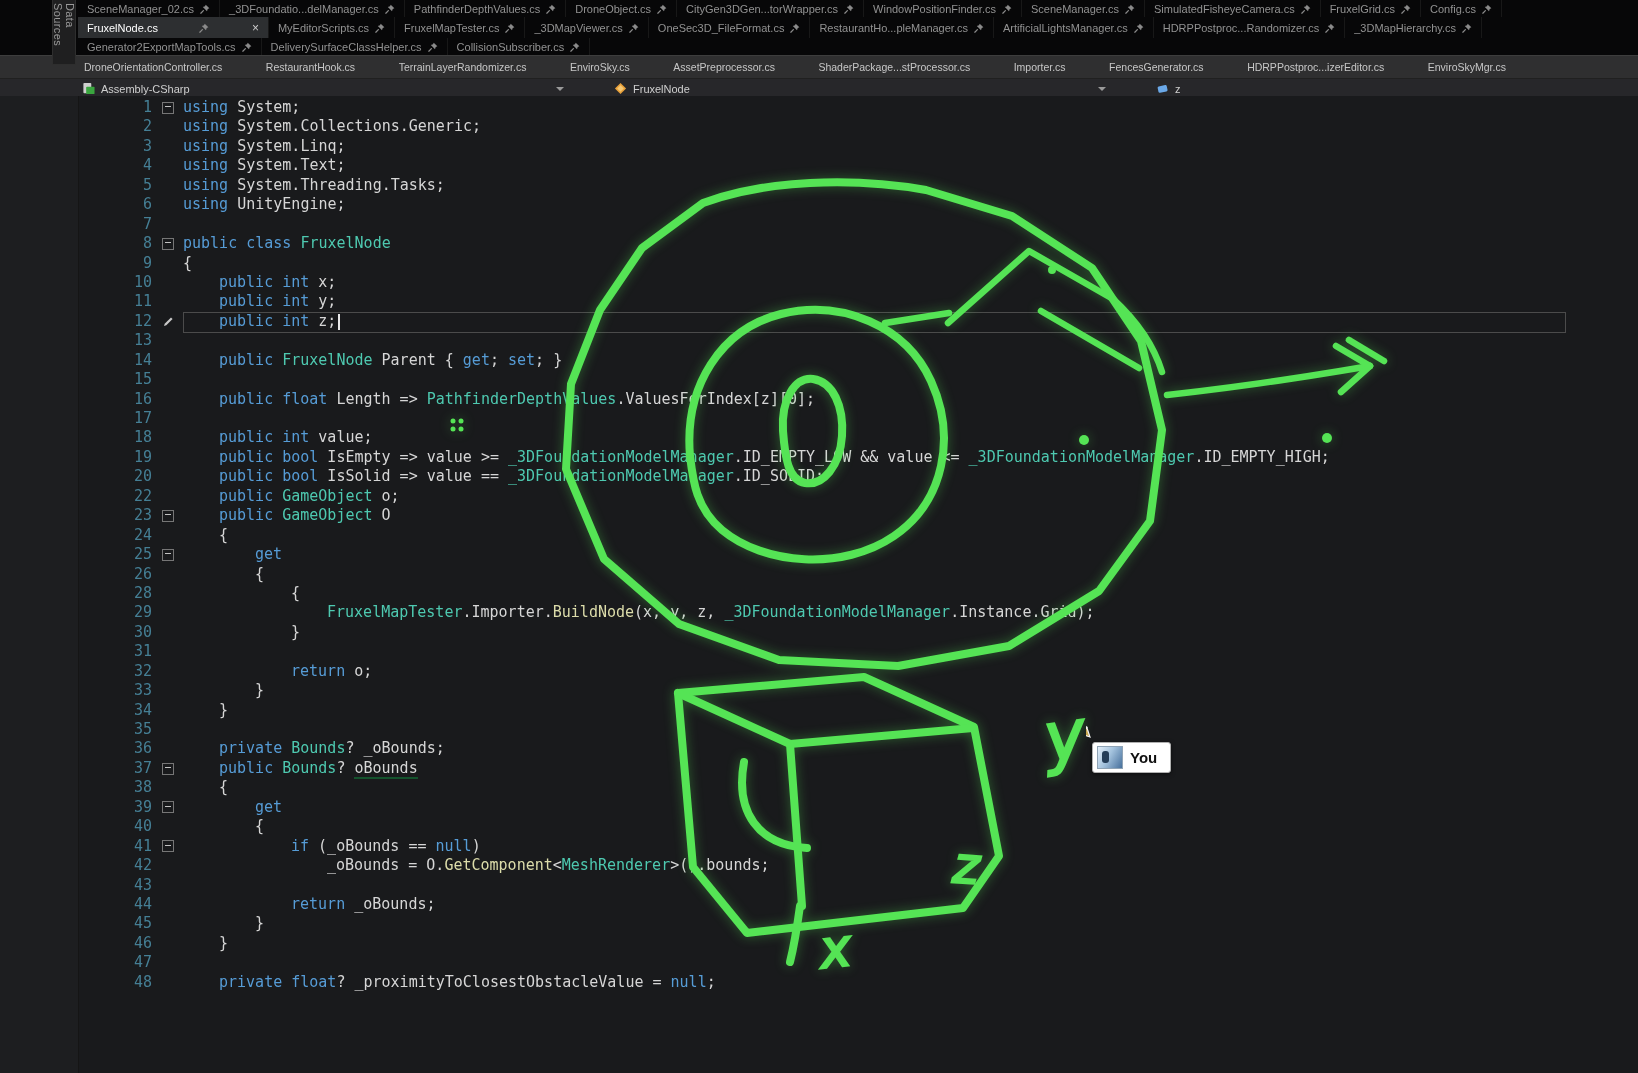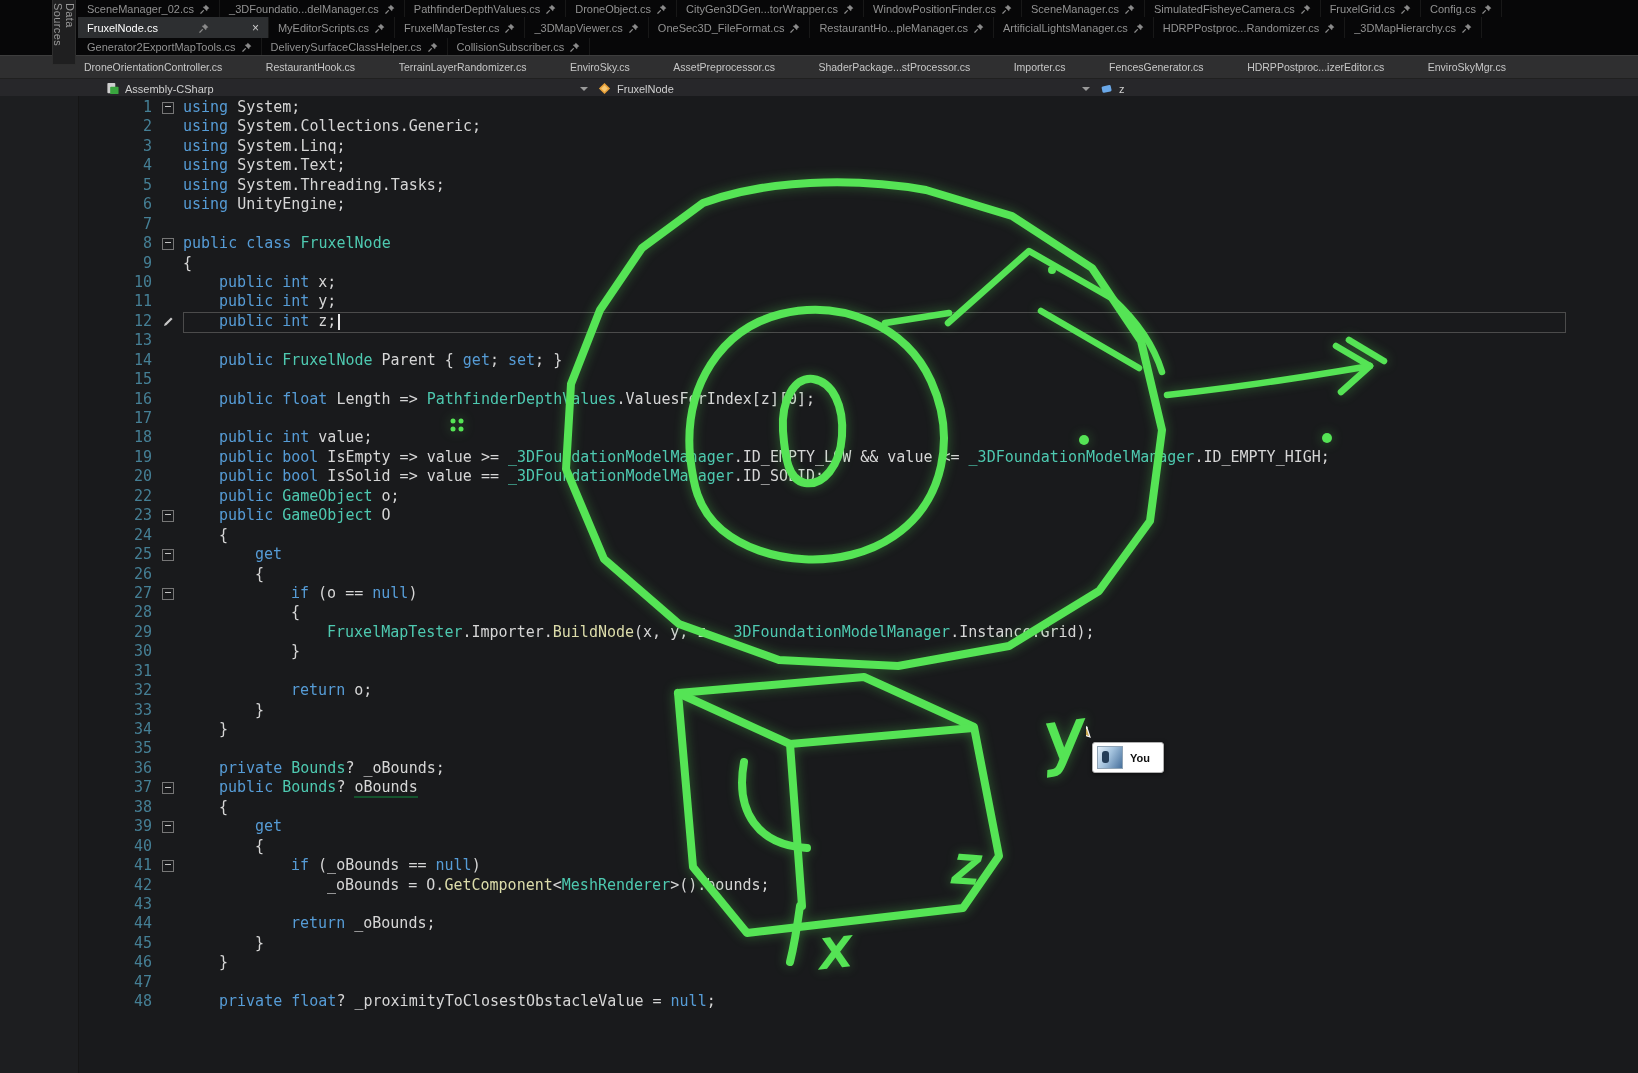--- a/index.html
+++ b/index.html
@@ -15,21 +15,21 @@
   .tab .pin{color:#8a8a8a;flex:none}
   .tab.active{background:#2d2f31;color:#ffffff;gap:41px;}
   .tab .close{color:#cccccc;font-size:12px;margin-left:2px;}
 
   .toolrow{height:22px;background:#2f2f30;border-top:1px solid #3d3d3d;border-bottom:1px solid #202020;
            display:flex;align-items:center;justify-content:space-between;
            padding:0 132px 0 84px;color:#c7c7c7;font-size:10.5px;overflow:hidden;}
   .ttab{white-space:nowrap;cursor:pointer;}
 
   .navbar{height:19px;background:#27272a;border-bottom:1px solid #141414;
-          display:flex;align-items:center;font-size:11px;color:#cfcfcf;padding-left:104px;}
+          display:flex;align-items:center;font-size:11px;color:#cfcfcf;padding-left:80px;gap:40px;}
   .combo{display:flex;align-items:center;gap:6px;height:100%;padding:0 8px 0 2px;cursor:pointer;}
   .combo1{width:482px}.combo2{width:492px}.combo3{flex:1}
   .cicon{flex:none}
   .arrow{margin-left:auto;width:0;height:0;border-left:4px solid transparent;border-right:4px solid transparent;
          border-top:4px solid #9a9a9a;}
 
   
   .vtab{position:absolute;left:52px;top:0;width:22px;height:64px;background:#1f1f20;
         border:1px solid #2e2e2e;border-top:none;display:flex;justify-content:center;z-index:5;}
   .vtext{writing-mode:vertical-rl;font-size:11px;color:#9a9a9a;letter-spacing:.4px;padding-top:3px;}
@@ -59,21 +59,21 @@
   .ink .thin path{stroke-width:6.5}
   .ink circle{fill:var(--ink,#55e455);stroke:none;}
   .ink text{fill:var(--ink,#55e455);stroke:var(--ink,#55e455);stroke-width:2.5;
             font-family:"DejaVu Sans",sans-serif;font-style:italic;}
   .yl{font-size:68px}.zl{font-size:50px}.xl{font-size:52px}
 
   
   .youcursor{position:absolute;left:1086px;top:705px;z-index:8;}
   .chip{position:absolute;left:6px;top:37px;display:flex;align-items:center;gap:7px;background:#ffffff;
         border:1px solid #b0b0b0;border-radius:3px;padding:3px 13px 3px 4px;box-shadow:0 1px 4px rgba(0,0,0,.55);}
-  .chip .name{font-size:11px;font-weight:bold;color:#101010;}
+  .chip .name{font-size:15px;font-weight:bold;color:#101010;}
   .ava{width:24px;height:21px;border:1px solid #8fa3b5;position:relative;flex:none;
        background:linear-gradient(120deg,#e3eef8 0%,#a3c2dd 45%,#47709c 100%);}
   .ava::after{content:"";position:absolute;left:4px;top:4px;width:7px;height:12px;background:#243d58;border-radius:3px;}
 </style>
 </head>
 <body>
 
 <div class="screen">
 
   <div class="tabstack">
@@ -303,21 +303,20 @@
         <div class="cl"><span class="ln">16</span><span class="fold"></span><span class="ct" style="padding-left: 36px;"><span class="k">public float</span><span class="p"> Length =&gt; </span><span class="t">PathfinderDepthValues</span><span class="p">.ValuesForIndex[z][0];</span></span></div>
         <div class="cl"><span class="ln">17</span><span class="fold"></span><span class="ct" style="padding-left: 0px;"></span></div>
         <div class="cl"><span class="ln">18</span><span class="fold"></span><span class="ct" style="padding-left: 36px;"><span class="k">public int</span><span class="p"> value;</span></span></div>
         <div class="cl"><span class="ln">19</span><span class="fold"></span><span class="ct" style="padding-left: 36px;"><span class="k">public bool</span><span class="p"> IsEmpty =&gt; value &gt;= </span><span class="t">_3DFoundationModelManager</span><span class="p">.ID_EMPTY_LOW &amp;&amp; value &lt;= </span><span class="t">_3DFoundationModelManager</span><span class="p">.ID_EMPTY_HIGH;</span></span></div>
         <div class="cl"><span class="ln">20</span><span class="fold"></span><span class="ct" style="padding-left: 36px;"><span class="k">public bool</span><span class="p"> IsSolid =&gt; value == </span><span class="t">_3DFoundationModelManager</span><span class="p">.ID_SOLID;</span></span></div>
         <div class="cl"><span class="ln">22</span><span class="fold"></span><span class="ct" style="padding-left: 36px;"><span class="k">public</span><span class="p"> </span><span class="t">GameObject</span><span class="p"> o;</span></span></div>
         <div class="cl"><span class="ln">23</span><span class="fold"><span class="foldbox"></span></span><span class="ct" style="padding-left: 36px;"><span class="k">public</span><span class="p"> </span><span class="t">GameObject</span><span class="p"> O</span></span></div>
         <div class="cl"><span class="ln">24</span><span class="fold"></span><span class="ct" style="padding-left: 36px;"><span class="p">{</span></span></div>
         <div class="cl"><span class="ln">25</span><span class="fold"><span class="foldbox"></span></span><span class="ct" style="padding-left: 72px;"><span class="k">get</span></span></div>
         <div class="cl"><span class="ln">26</span><span class="fold"></span><span class="ct" style="padding-left: 72px;"><span class="p">{</span></span></div>
-        <div class="cl"><span class="ln">27</span><span class="fold"><span class="foldbox"></span></span><span class="ct" style="padding-left: 108px;"><span class="k">if</span><span class="p"> (o == </span><span class="k">null</span><span class="p">)</span></span></div>
         <div class="cl"><span class="ln">28</span><span class="fold"></span><span class="ct" style="padding-left: 108px;"><span class="p">{</span></span></div>
         <div class="cl"><span class="ln">29</span><span class="fold"></span><span class="ct" style="padding-left: 144px;"><span class="t">FruxelMapTester</span><span class="p">.Importer.</span><span class="m">BuildNode</span><span class="p">(x, y, z, </span><span class="t">_3DFoundationModelManager</span><span class="p">.Instance.Grid);</span></span></div>
         <div class="cl"><span class="ln">30</span><span class="fold"></span><span class="ct" style="padding-left: 108px;"><span class="p">}</span></span></div>
         <div class="cl"><span class="ln">31</span><span class="fold"></span><span class="ct" style="padding-left: 0px;"></span></div>
         <div class="cl"><span class="ln">32</span><span class="fold"></span><span class="ct" style="padding-left: 108px;"><span class="k">return</span><span class="p"> o;</span></span></div>
         <div class="cl"><span class="ln">33</span><span class="fold"></span><span class="ct" style="padding-left: 72px;"><span class="p">}</span></span></div>
         <div class="cl"><span class="ln">34</span><span class="fold"></span><span class="ct" style="padding-left: 36px;"><span class="p">}</span></span></div>
         <div class="cl"><span class="ln">35</span><span class="fold"></span><span class="ct" style="padding-left: 0px;"></span></div>
         <div class="cl"><span class="ln">36</span><span class="fold"></span><span class="ct" style="padding-left: 36px;"><span class="k">private</span><span class="p"> </span><span class="t">Bounds</span><span class="p">? _oBounds;</span></span></div>
         <div class="cl"><span class="ln">37</span><span class="fold"><span class="foldbox"></span></span><span class="ct" style="padding-left: 36px;"><span class="k">public</span><span class="p"> </span><span class="t">Bounds</span><span class="p">? </span><span class="u">oBounds</span></span></div>

